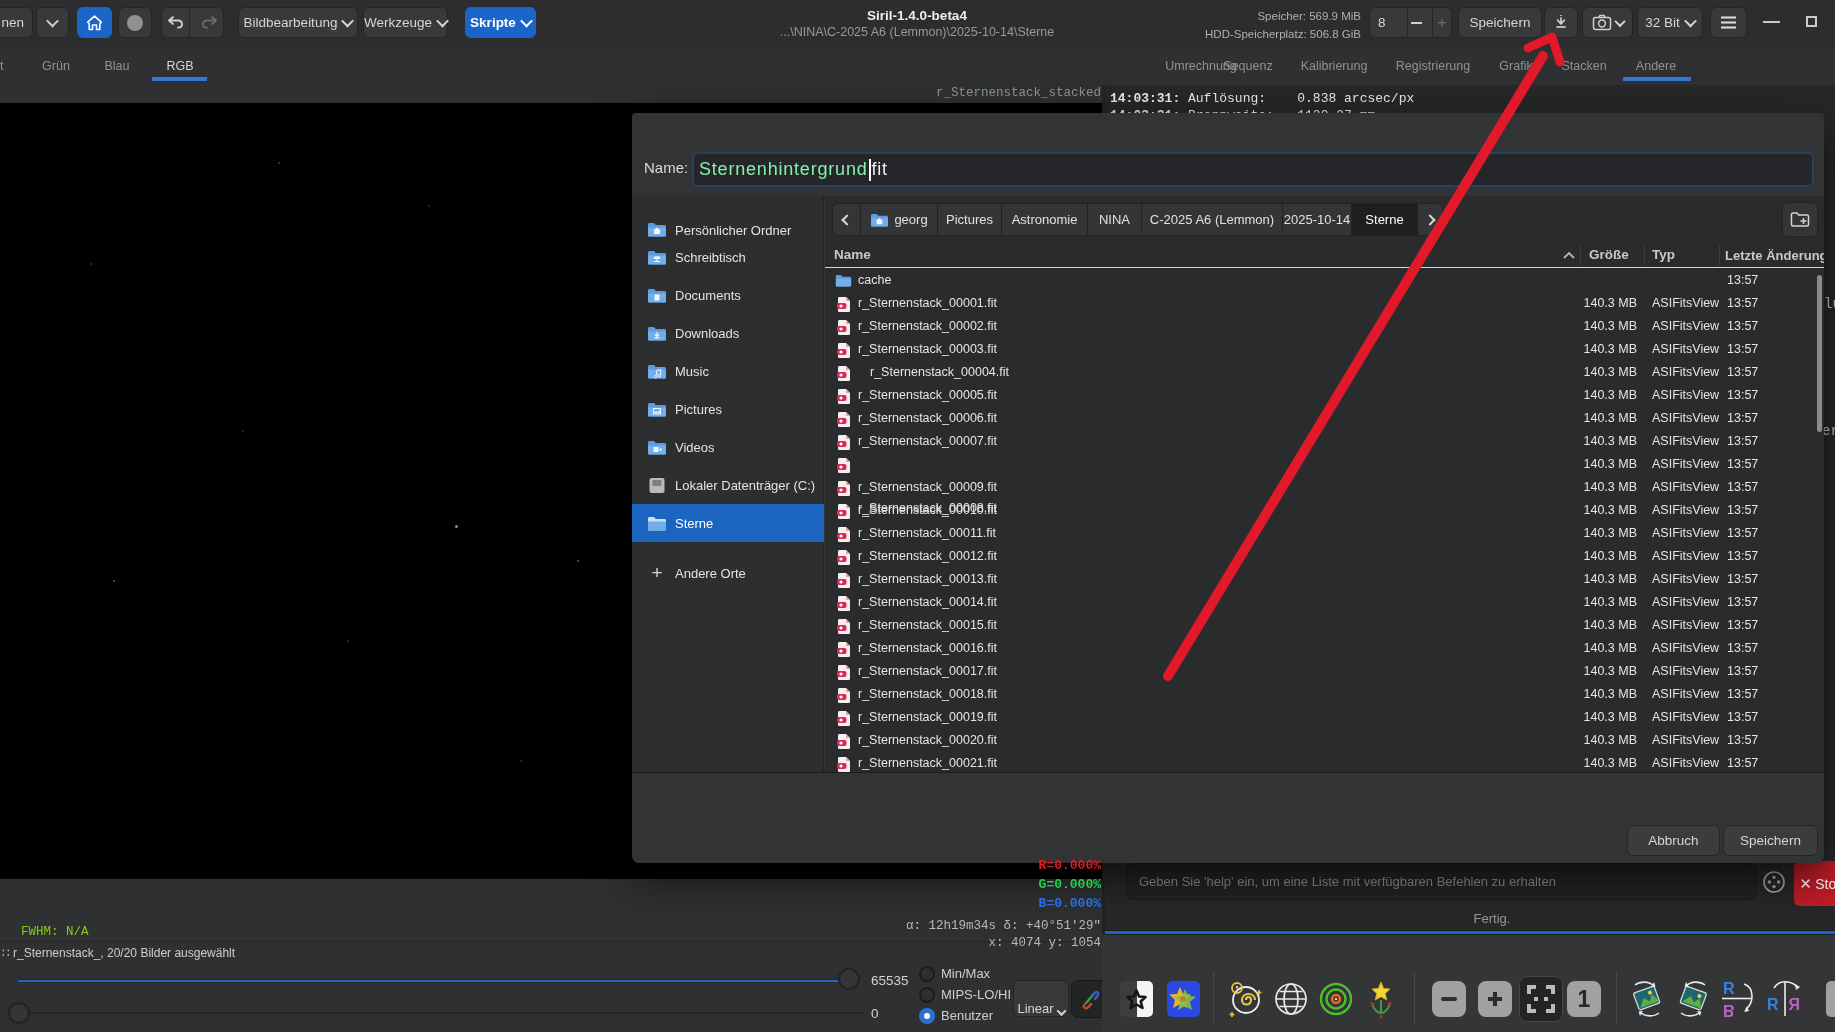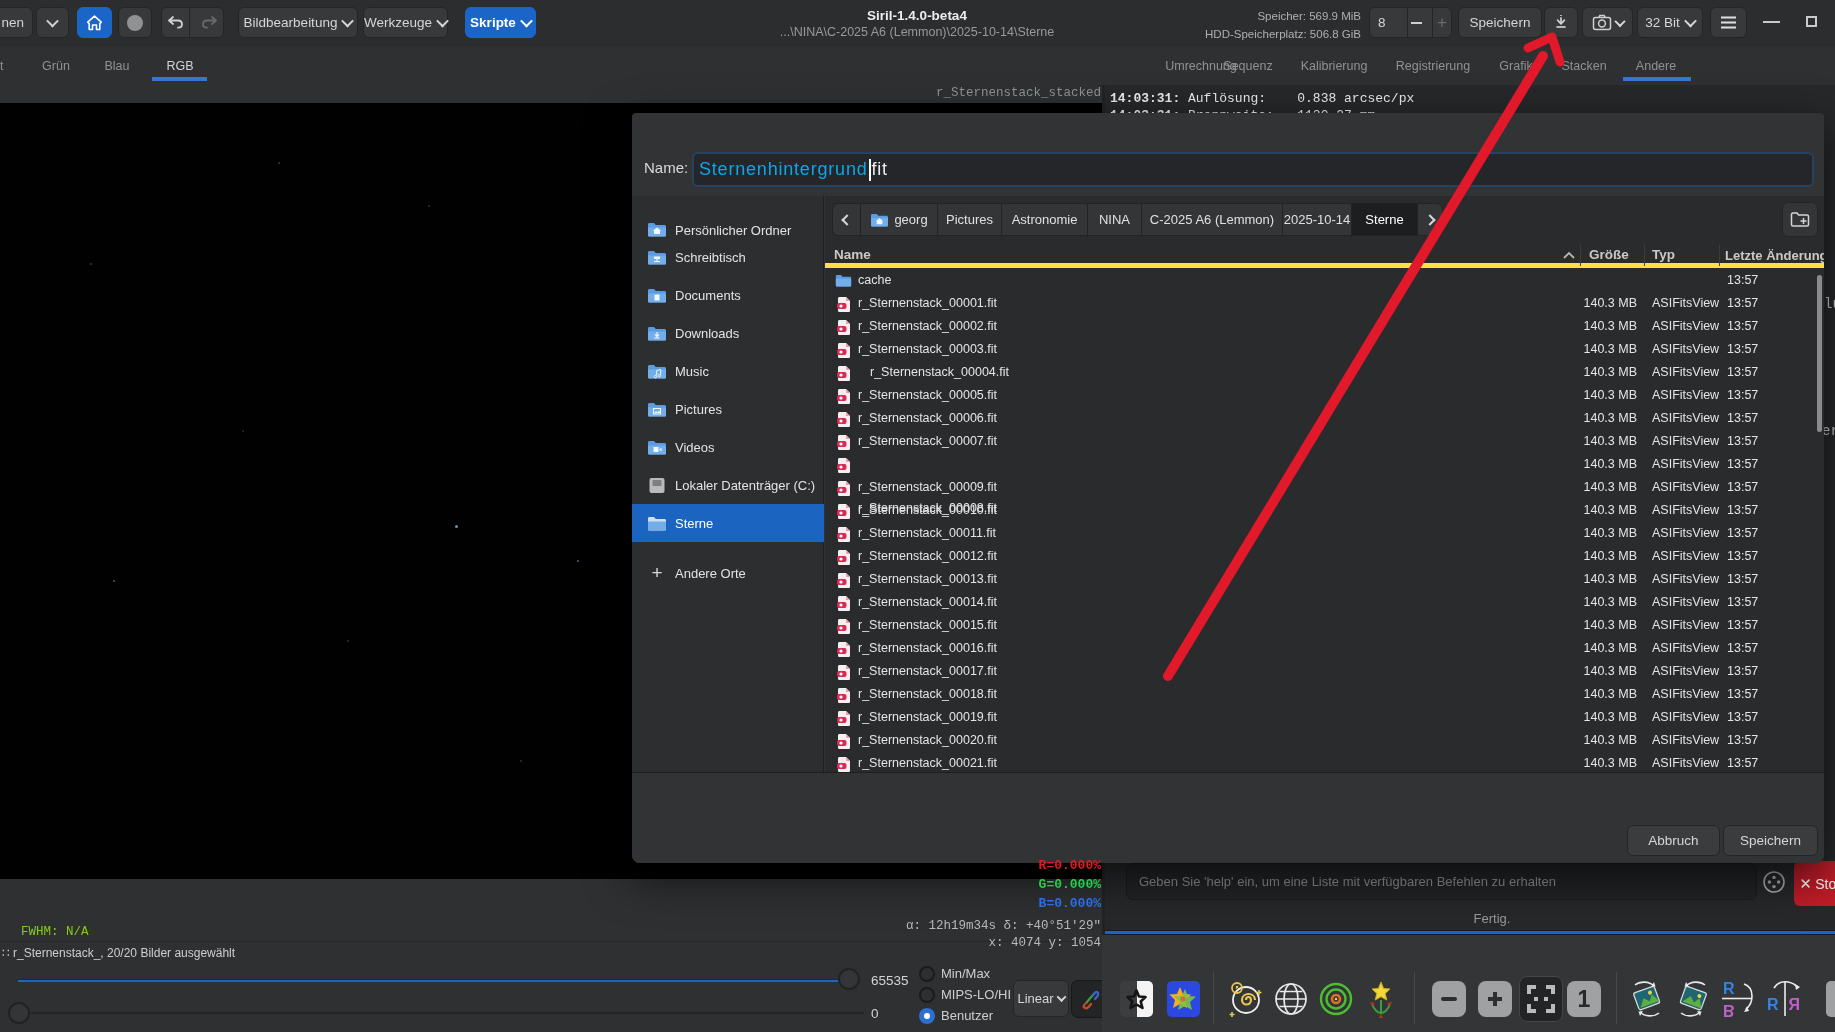--- a/index.html
+++ b/index.html
@@ -156,21 +156,21 @@
 <div class="abs" style="left:18px;top:1012px;width:846px;height:2px;background:#252627;"></div>
 <div class="abs" style="left:8px;top:1002px;width:22px;height:22px;border-radius:50%;background:#333537;border:2px solid #212224;"></div>
 <div class="abs" style="left:871px;top:1006px;font-size:13.5px;color:#d2d3d4;">0</div>
 <div class="abs" style="left:919px;top:966px;width:16px;height:16px;border-radius:50%;background:#2e2f31;border:2px solid #1a1b1d;"></div>
     <div class="abs" style="left:941px;top:966px;font-size:13px;color:#cdced0;">Min/Max</div>
 <div class="abs" style="left:919px;top:987px;width:16px;height:16px;border-radius:50%;background:#2e2f31;border:2px solid #1a1b1d;"></div>
     <div class="abs" style="left:941px;top:987px;font-size:13px;color:#cdced0;">MIPS-LO/HI</div>
 <div class="abs" style="left:919px;top:1008px;width:16px;height:16px;border-radius:50%;background:#2d70d2;"></div>
     <div class="abs" style="left:924px;top:1013px;width:6px;height:6px;border-radius:50%;background:#fff;"></div>
     <div class="abs" style="left:941px;top:1008px;font-size:13px;color:#cdced0;">Benutzer</div>
-<div class="btn" style="left:1013px;top:980px;width:56px;height:37px;font-size:13px;gap:4px;">Linear<span class="chev" style="width:7px;height:7px;"></span></div>
+<div class="btn" style="left:1013px;top:980px;width:56px;height:37px;font-size:13px;gap:4px;align-items:flex-end;">Linear<span class="chev" style="width:7px;height:7px;"></span></div>
 <div class="abs" style="left:1071px;top:980px;width:38px;height:38px;background:#232425;border:1px solid #161718;border-radius:7px;display:flex;align-items:center;justify-content:center;">
 <svg width="22" height="22" viewBox="0 0 22 22">
         <g fill="none" stroke-linecap="round">
 <path d="M7 15 C4 18 4 19 6 20 C8 21 10 19 12 16" stroke="#c04a28" stroke-width="2.4"></path>
 <path d="M8 14 C11 10 13 8 15 6" stroke="#3a9e41" stroke-width="2.4"></path>
 <path d="M14 7 C16 4 18 3 19 5 C20 7 18 9 16 11" stroke="#3a62c0" stroke-width="2.4"></path>
         </g>
       </svg>
     </div>
 <div class="abs" style="left:1102px;top:935px;width:733px;height:97px;background:#333537;"></div>
@@ -286,21 +286,21 @@
 <text x="1" y="32" font-family="Liberation Sans" font-size="16" font-weight="bold" fill="#3584e4">R</text>
 <text x="22" y="32" font-family="Liberation Sans" font-size="16" font-weight="bold" fill="#c061cb" transform="scale(-1,1) translate(-56,0)">R</text>
 <path d="M19 4 v34" stroke="#ebecee" stroke-width="1.6"></path>
 <path d="M8 10 c3-5 8-7 14-6 c5 1 8 3 10 6" fill="none" stroke="#ebecee" stroke-width="1.6"></path>
 <path d="M30 12 l4-3 l-5-3 Z" fill="#ebecee"></path>
       </svg></div>
 <div class="abs" style="left:1826px;top:981px;width:18px;height:36px;border-radius:5px;background:#9fa1a3;"></div>
 <div class="abs" style="left:632px;top:113px;width:1192px;height:750px;background:#323334;border-radius:4px 4px 8px 8px;box-shadow:0 14px 45px rgba(0,0,0,0.65);overflow:hidden;">
 <div class="abs" style="left:12px;top:46px;font-size:15px;color:#d9dadb;">Name:</div>
 <div class="abs" style="left:60px;top:39px;width:1122px;height:35px;background:#24262a;border:2px solid #27425e;border-radius:6px;display:flex;align-items:center;padding-left:5px;">
-<span style="color:#0ea5e9;font-size:18px;letter-spacing:0.8px;">Sternenhintergrund</span>
+<span style="color:#86efac;font-size:18px;letter-spacing:0.8px;">Sternenhintergrund</span>
         <span style="width:2px;height:22px;background:#fff;margin:0 1px;"></span>
         <span style="color:#eceded;font-size:18px;letter-spacing:0.8px;">fit</span>
       </div>
 <div class="abs" style="left:0;top:83px;width:192px;height:667px;background:#2d2e2f;border-right:1px solid #202122;">
 <div class="sideitem" style="top:4px;align-items:flex-end;"><span style="margin-left:15px;margin-right:8px;display:flex;">
             <svg width="20" height="17" viewBox="0 0 20 17">
               <path d="M1 3.5 C1 2.5 1.7 2 2.5 2 L7 2 L8.8 4 L17.5 4 C18.3 4 19 4.6 19 5.5 L19 14 C19 15 18.3 15.5 17.5 15.5 L2.5 15.5 C1.7 15.5 1 15 1 14 Z" fill="#5b9ce0"></path>
               <path d="M1 6.5 L19 6.5 L19 14 C19 15 18.3 15.5 17.5 15.5 L2.5 15.5 C1.7 15.5 1 15 1 14 Z" fill="#74aee8"></path>
               <path d="M10 6.5 L14 9.8 L13 9.8 L13 13 L7 13 L7 9.8 L6 9.8 Z" fill="#fff" opacity="0.9"></path>
             </svg>
@@ -387,21 +387,21 @@
 </div>
       </div>
 <div class="btn" style="left:1150px;top:89px;width:36px;height:35px;background:#343537;">
 <svg width="20" height="17" viewBox="0 0 20 17">
           <g fill="none" stroke="#d5d6d7" stroke-width="1.5">
 <path d="M1.5 3.5 C1.5 2.7 2 2 3 2 L7 2 L8.6 4 L17 4 C18 4 18.5 4.7 18.5 5.5 L18.5 13.5 C18.5 14.5 18 15 17 15 L3 15 C2 15 1.5 14.5 1.5 13.5 Z"></path>
 <path d="M13.5 7 v6 M10.5 10 h6"></path>
           </g>
         </svg>
       </div>
-<div class="abs" style="left:193px;top:130px;width:999px;height:25px;border-bottom:5px solid #fde047;">
+<div class="abs" style="left:193px;top:130px;width:999px;height:25px;border-bottom:1px solid #fde047;">
 <div style="position:absolute;left:9px;top:4px;font-size:13.5px;font-weight:bold;color:#c8c9ca;">Name</div>
 <svg style="position:absolute;left:737px;top:8px;" width="14" height="9" viewBox="0 0 14 9">
           <path d="M2 7 L7 2 L12 7" fill="none" stroke="#b5b6b7" stroke-width="1.8"></path>
         </svg>
 <div style="position:absolute;left:764px;top:4px;font-size:13.5px;font-weight:bold;color:#c8c9ca;">Größe</div>
 <div style="position:absolute;left:827px;top:4px;font-size:13.5px;font-weight:bold;color:#c8c9ca;">Typ</div>
 <div style="position:absolute;left:900px;top:5px;font-size:13px;font-weight:bold;color:#c8c9ca;white-space:nowrap;">Letzte Änderung</div>
 <div style="position:absolute;left:755px;top:2px;width:1px;height:21px;background:#3a3b3c;"></div>
 <div style="position:absolute;left:819px;top:2px;width:1px;height:21px;background:#3a3b3c;"></div>
 <div style="position:absolute;left:894px;top:2px;width:1px;height:21px;background:#3a3b3c;"></div>

